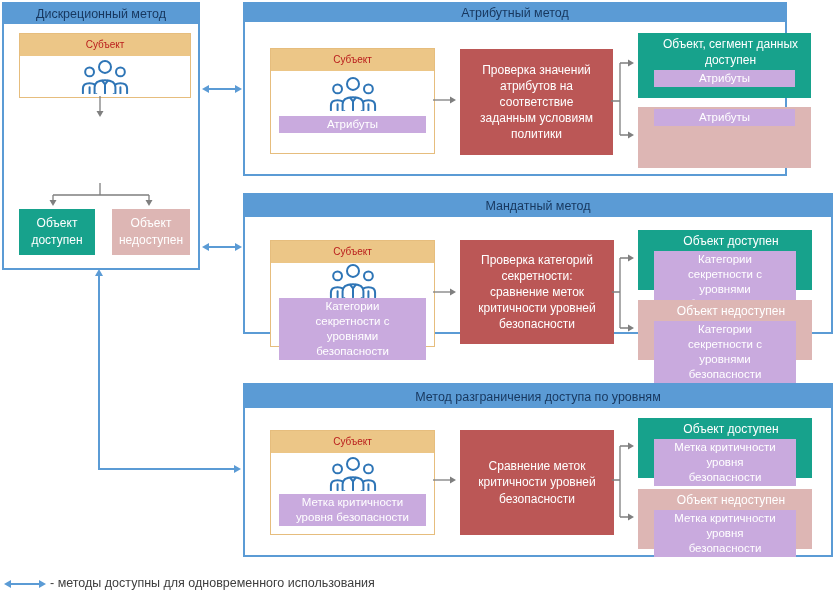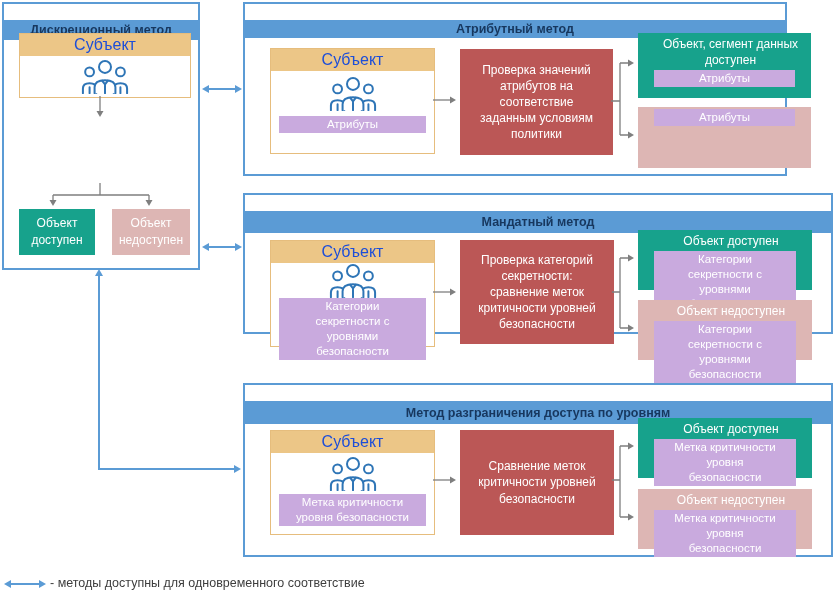--- a/index.html
+++ b/index.html
@@ -1,25 +1,25 @@
 <!DOCTYPE html>
 <html style="--blue: #5b9bd5; --title_ink: #17375e; --tan: #ecc687; --tan_border: #e6bd7d; --red: #bb5756; --green: #17a28c; --pink: #ddb6b4; --purple: #c9aade; --arrow_gray: #7f7f7f; --icon_blue: #2e75b6; --legend_ink: #3d3d3d;"><head>
 <meta charset="utf-8">
 <style>
   html,body{margin:0;padding:0;background:#fff;}
   #canvas{
     position:relative;width:835px;height:595px;background:#fff;overflow:hidden;
     font-family:"Liberation Sans","DejaVu Sans",sans-serif;
   }
   .panel{position:absolute;border:2px solid var(--blue);background:#fff;box-sizing:border-box;}
-  .panel-title{background:var(--blue);color:var(--title_ink);font-weight:bold;
-    font-size:12.5px;text-align:center;display:flex;align-items:center;justify-content:center;margin-top:16px;}
+  .panel-title{background:var(--blue);color:var(--title_ink);font-weight:normal;
+    font-size:12.5px;text-align:center;display:flex;align-items:center;justify-content:center;}
   .subject{position:absolute;border:1px solid var(--tan_border);background:#fff;
     box-sizing:border-box;display:flex;flex-direction:column;align-items:center;}
-  .subject-header{width:100%;flex:none;background:var(--tan);color:#1d4ed8;font-size:16px;
+  .subject-header{width:100%;flex:none;background:var(--tan);color:#b91c1c;font-size:10px;
     text-align:center;height:22px;line-height:22px;}
   .subject-body{flex:1;display:flex;align-items:center;justify-content:center;width:100%;}
   .tag{background:var(--purple);color:#fff;font-size:11.5px;line-height:15px;
     text-align:center;padding:1px 16px;box-sizing:border-box;align-self:stretch;}
   .check{position:absolute;background:var(--red);color:#fff;font-size:12px;line-height:1.35;
     text-align:center;display:flex;align-items:center;justify-content:center;
     box-sizing:border-box;padding:4px 18px;}
   .outcome{position:absolute;color:#fff;font-size:12px;box-sizing:border-box;
     display:flex;flex-direction:column;}
   .outcome.ok{background:var(--green);}
@@ -192,14 +192,14 @@
       <polygon class="b-head" points="95,276 103,276 99,269"></polygon>
       <polygon class="b-head" points="234,465 234,473 241,469"></polygon>
     </g>
     <g>
       <line class="b-line" x1="11" y1="584" x2="39" y2="584"></line>
       <polygon class="b-head" points="11,580 11,588 4,584"></polygon>
       <polygon class="b-head" points="39,580 39,588 46,584"></polygon>
     </g>
   </svg>
 
-  <div id="legend-text">- методы доступны для одновременного соответствие</div>
+  <div id="legend-text">- методы доступны для одновременного использования</div>
 </div>
 
 </body></html>

